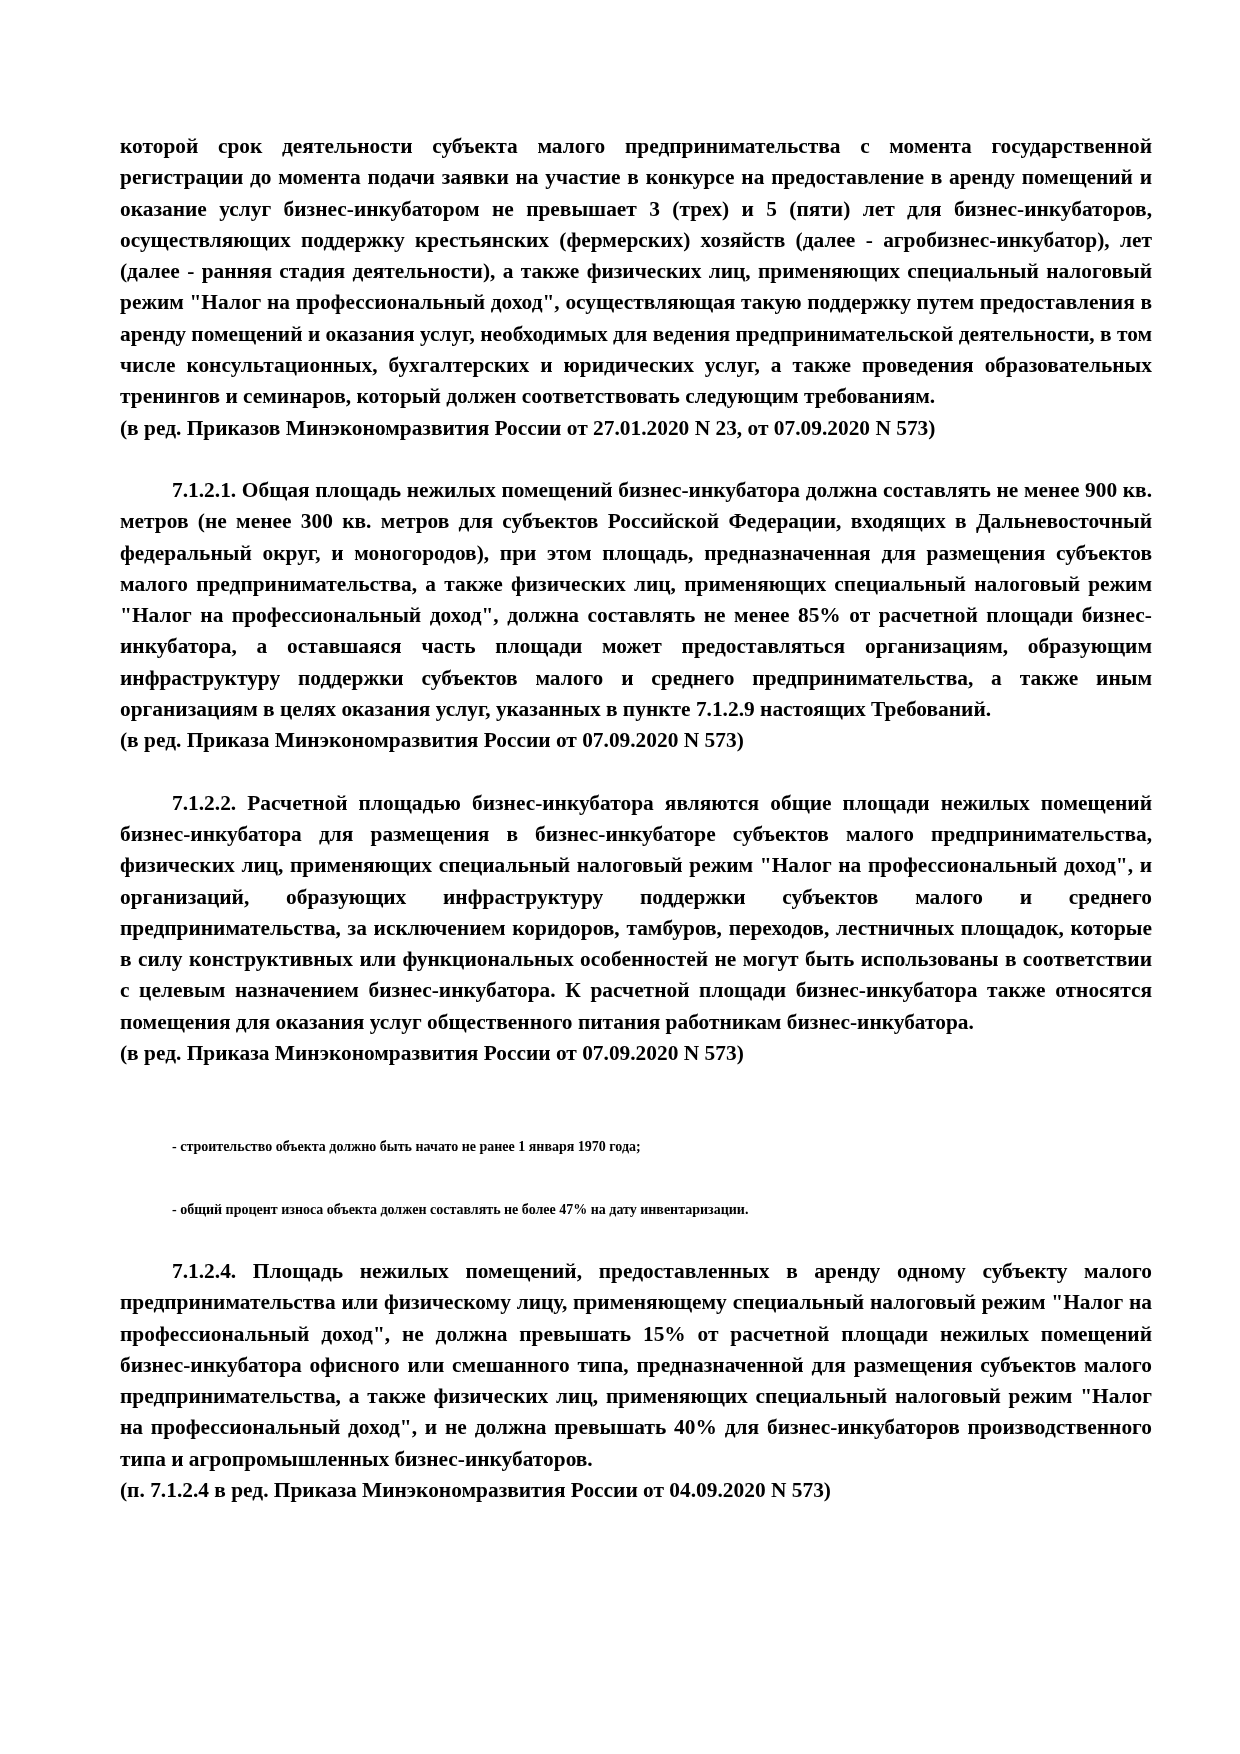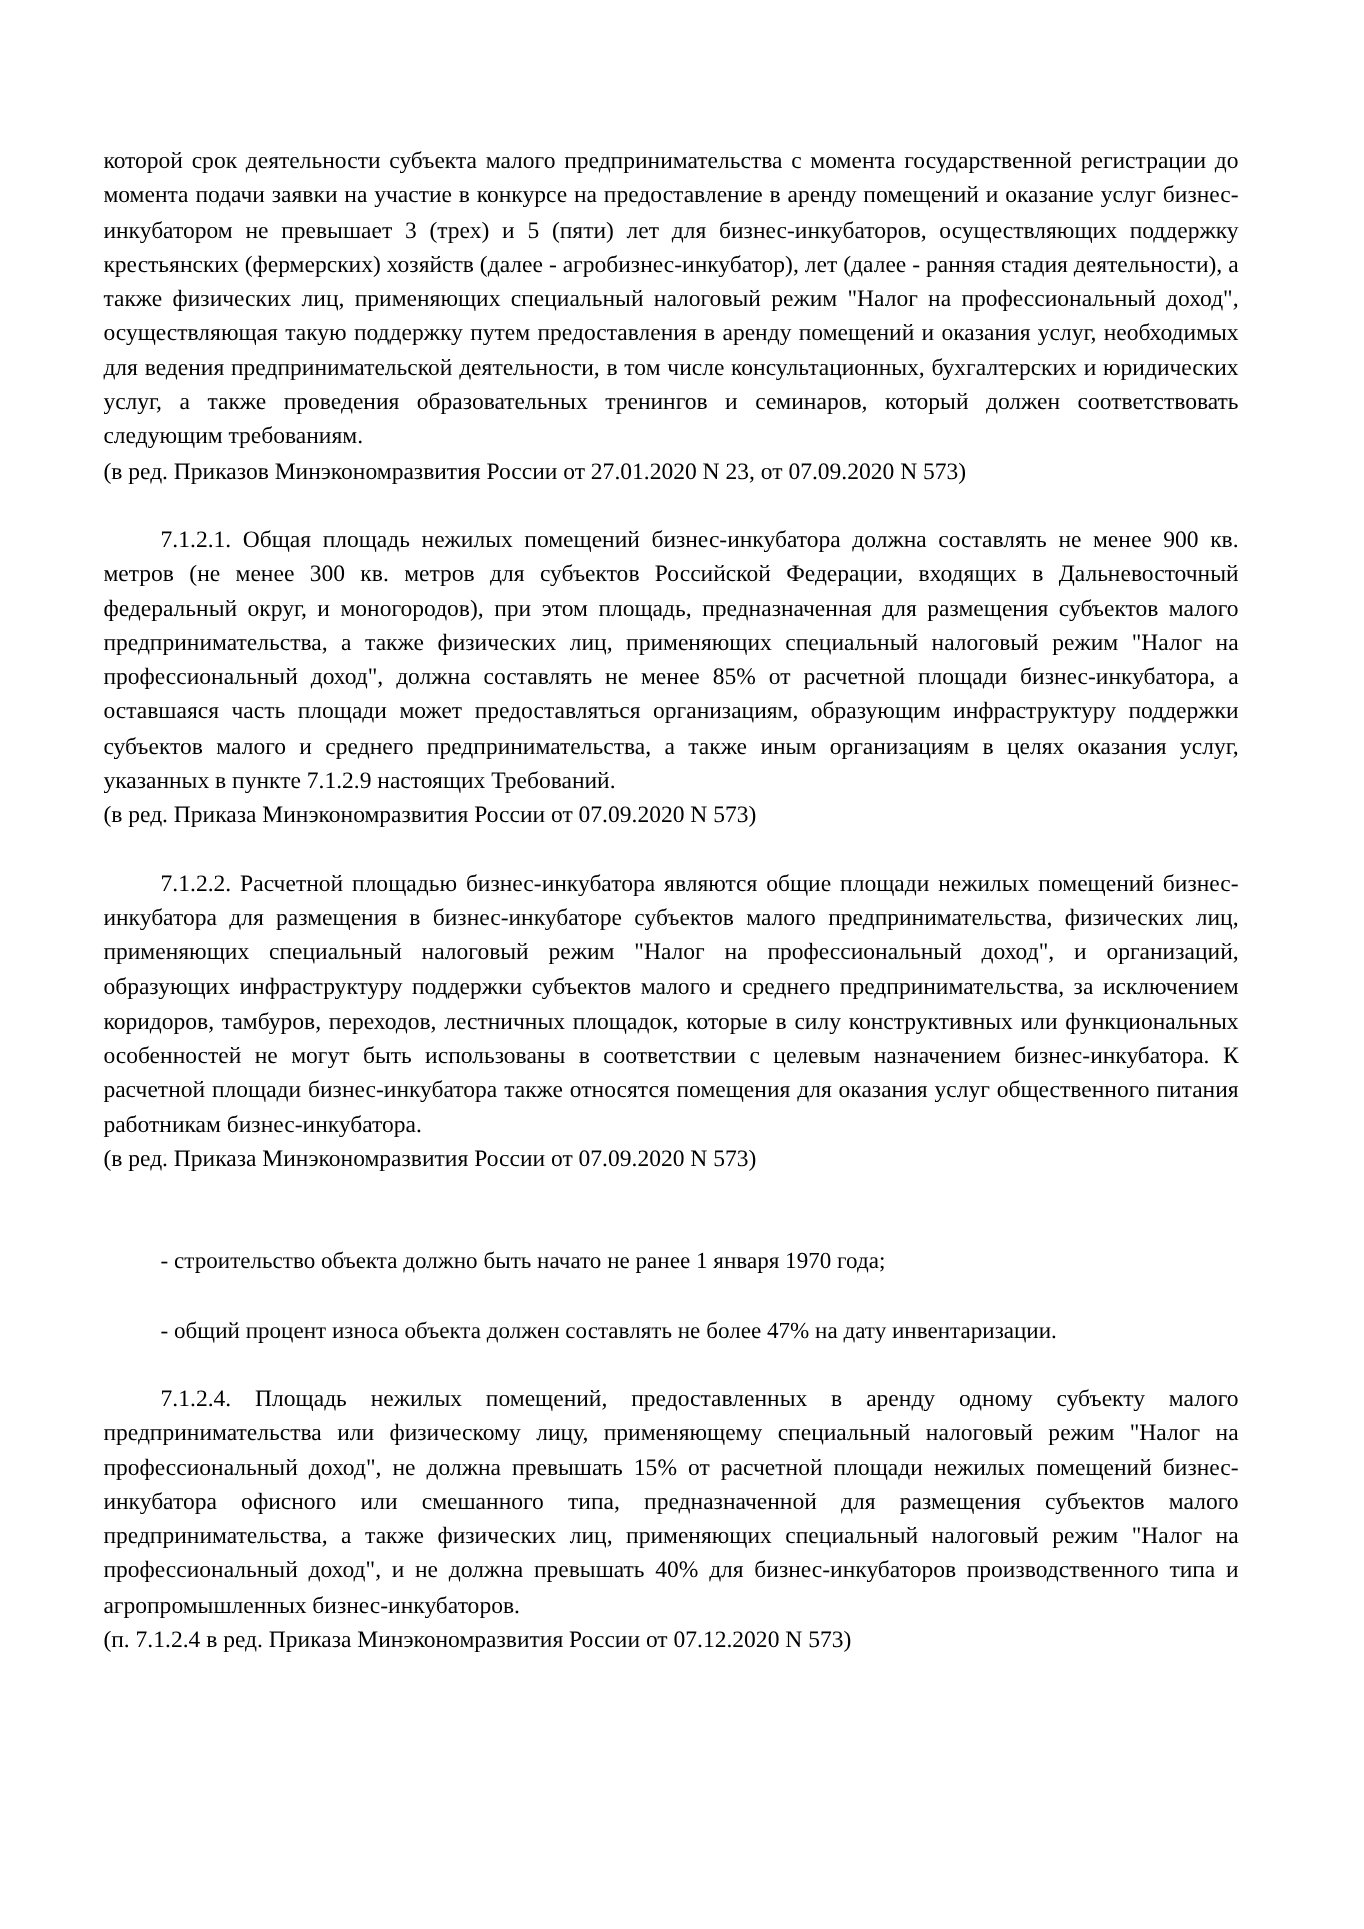--- a/index.html
+++ b/index.html
@@ -16,23 +16,24 @@
     position: relative;
     width: 1240px;
     height: 1754px;
     margin: 0 auto;
     background: #ffffff;
     box-sizing: border-box;
     overflow: hidden;
   }
   .content {
     position: absolute;
-    left: 94px;
+    left: 120px;
     top: 131px;
     width: 1032px;
+    font-weight: bold;
   }
   p.para {
     margin: 0;
     padding: 0;
     font-size: 21.4px;
     line-height: 31.3px;
     text-align: justify;
     text-justify: inter-word;
     -webkit-hyphens: none;
     hyphens: none;
@@ -58,21 +59,21 @@
     margin: 0;
     padding: 0;
     font-size: 21.4px;
     line-height: 31.3px;
     text-align: left;
     text-indent: 0;
   }
   .bullet {
     margin: 0;
     padding: 0;
-    font-size: 21px;
+    font-size: 14px;
     line-height: 31.3px;
     text-align: left;
     text-indent: 52px;
   }
 </style>
 </head>
 <body>
 
 <div class="page">
   <div class="content">
@@ -101,16 +102,16 @@
     <p class="bullet">- строительство объекта должно быть начато не ранее 1 января 1970 года;</p>
 
     <div class="gap-md"></div>
 
     <p class="bullet">- общий процент износа объекта должен составлять не более 47% на дату инвентаризации.</p>
 
     <div class="gap-md"></div>
 
     <p class="para indent nostretch">7.1.2.4. Площадь нежилых помещений, предоставленных в аренду одному субъекту малого предпринимательства или физическому лицу, применяющему специальный налоговый режим "Налог на профессиональный доход", не должна превышать 15% от расчетной площади нежилых помещений бизнес-инкубатора офисного или смешанного типа, предназначенной для размещения субъектов малого предпринимательства, а также физических лиц, применяющих специальный налоговый режим "Налог на профессиональный доход", и не должна превышать 40% для бизнес-инкубаторов производственного типа и агропромышленных бизнес-инкубаторов.</p>
 
-    <p class="amend">(п. 7.1.2.4 в ред. Приказа Минэкономразвития России от 07.12.2020 N 573)</p>
+    <p class="amend">(п. 7.1.2.4 в ред. Приказа Минэкономразвития России от 04.09.2020 N 573)</p>
 
   </div>
 </div>
 
 </body></html>

